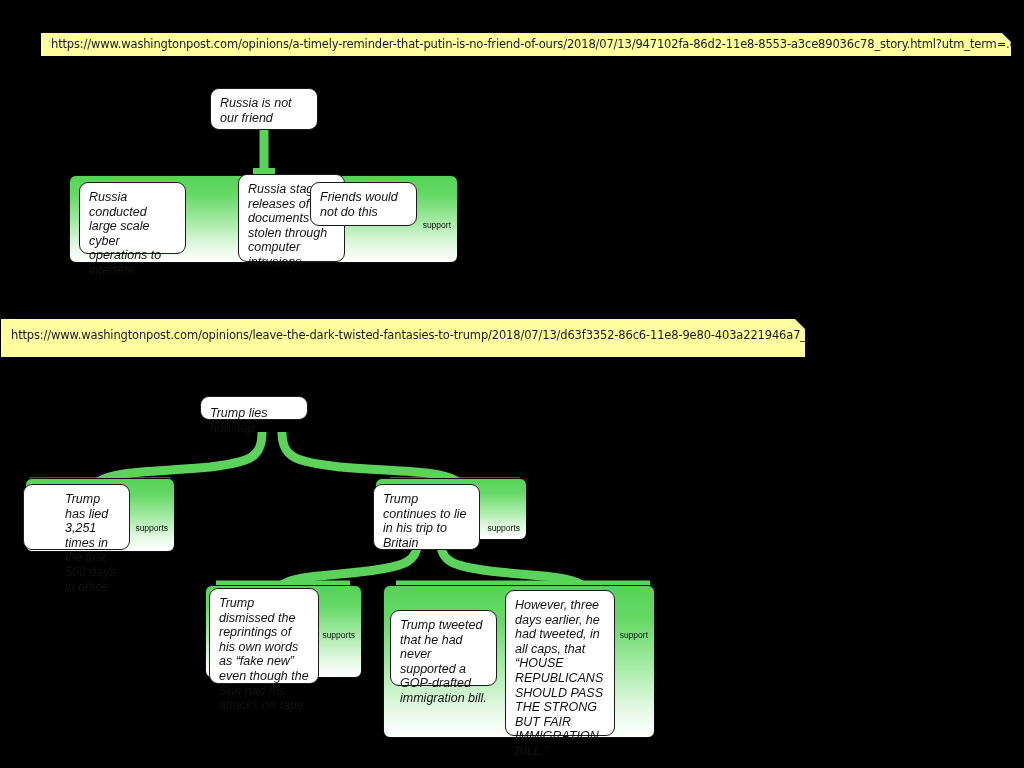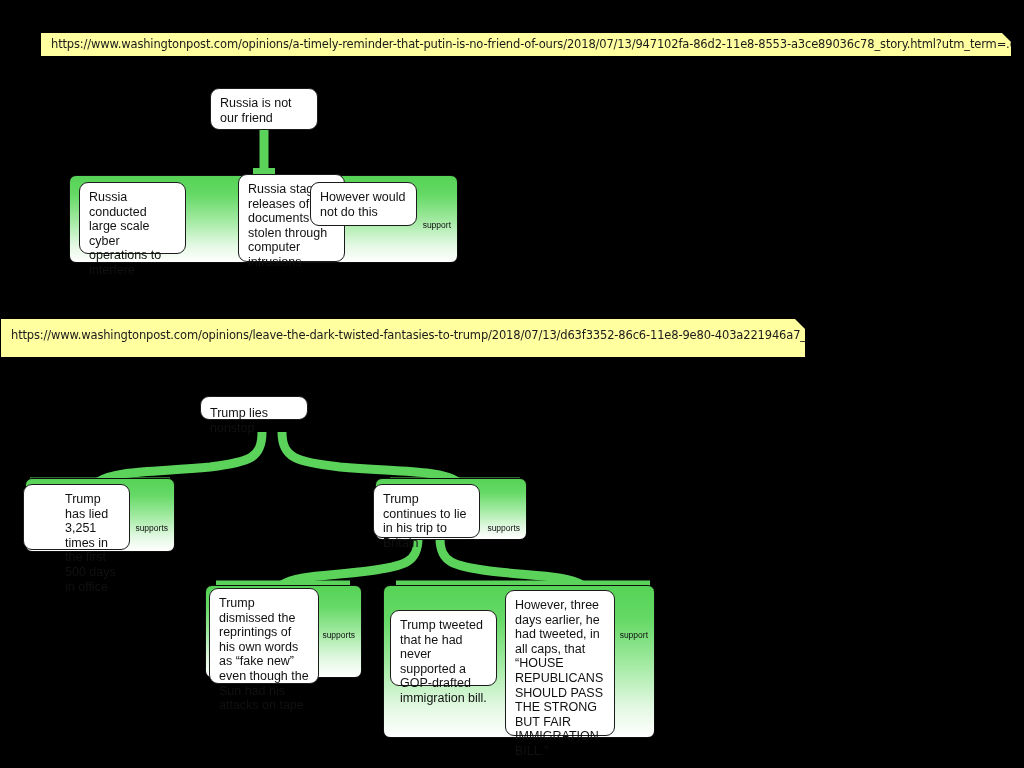--- a/index.html
+++ b/index.html
@@ -69,20 +69,21 @@
   
   .map { position: absolute; }
 
   .claim-node {
     position: absolute;
     background: #ffffff;
     border: 1.6px solid #1b1b1b;
     border-radius: 9px;
     box-sizing: border-box;
     z-index: 5;
+    font-style: italic;
   }
   .claim-text {
     display: block;
     font-family: "Liberation Sans", sans-serif;
     font-size: 12.5px;
     line-height: 14.6px;
     color: #111111;
     padding: 7px 9px 7px 9px;
     white-space: pre-line;
   }
@@ -142,21 +143,21 @@
 
   <div class="claim-node" style="left:79px; top:182px; width:107px; height:72px;">
     <span class="claim-text">Russia conducted large scale cyber operations to interfere</span>
   </div>
 
   <div class="claim-node" style="left:194px; top:174px; width:107px; height:88px;margin-left:44px;">
     <span class="claim-text">Russia staged releases of documents stolen through computer intrusions</span>
   </div>
 
   <div class="claim-node" style="left:310px; top:182px; width:107px; height:44px;">
-    <span class="claim-text">However would not do this</span>
+    <span class="claim-text">Friends would not do this</span>
   </div>
 </div>
 
 <div class="sticky" id="url-note-2">
   <span class="sticky-text">https://www.washingtonpost.com/opinions/leave-the-dark-twisted-fantasies-to-trump/2018/07/13/d63f3352-86c6-11e8-9e80-403a221946a7_story.html</span>
   <span class="fold" id="fold-2"></span>
 </div>
 
 <div class="map">
 
@@ -180,21 +181,21 @@
   <div class="group-box" style="left:25px; top:478px; width:150px; height:74px;">
     <span class="group-label">supports</span>
   </div>
   <div class="claim-node" style="left:23px; top:484px; width:107px; height:66px;padding-left:32px;">
     <span class="claim-text">Trump has lied 3,251 times in the first 500 days in office</span>
   </div>
 
   <div class="group-box" style="left:375px; top:478px; width:152px; height:62px;">
     <span class="group-label">supports</span>
   </div>
-  <div class="claim-node" style="left:373px; top:484px; width:107px; height:54px;">
+  <div class="claim-node" style="left:373px; top:484px; width:107px; height:66px;">
     <span class="claim-text">Trump continues to lie in his trip to Britain</span>
   </div>
 
   <div class="group-box" style="left:205px; top:585px; width:157px; height:93px;">
     <span class="group-label">supports</span>
   </div>
   <div class="claim-node" style="left:209px; top:588px; width:110px; height:96px;">
     <span class="claim-text">Trump dismissed the reprintings of his own words as “fake new” even though the Sun had his attacks on tape</span>
   </div>
 

